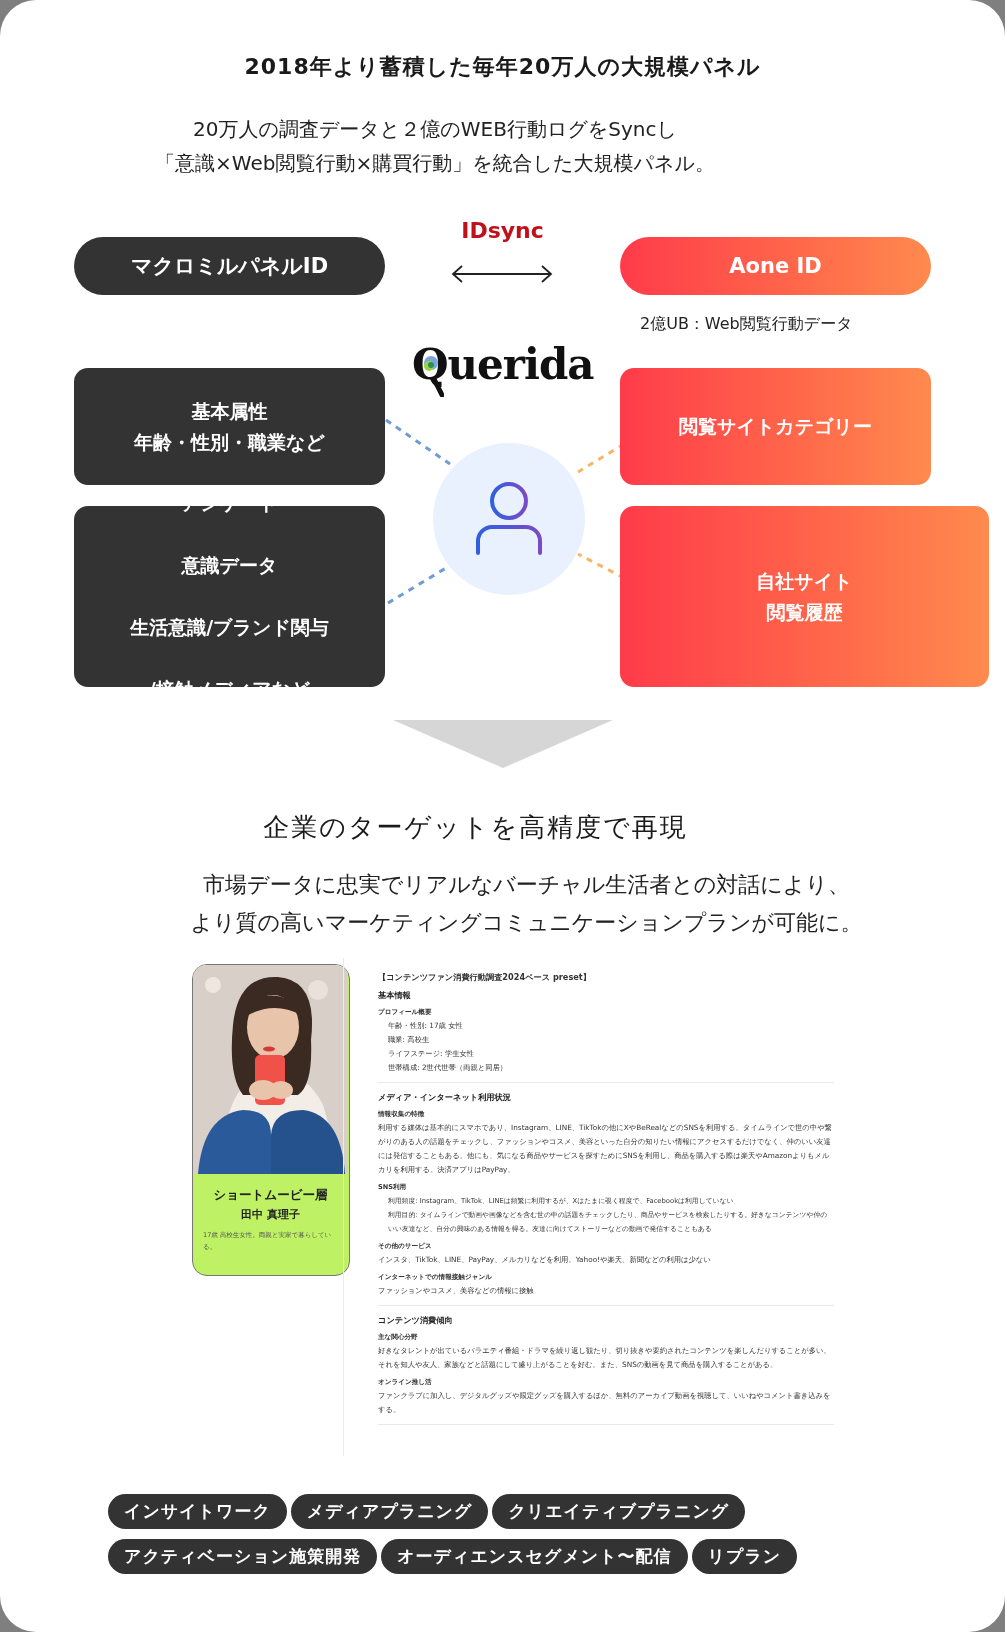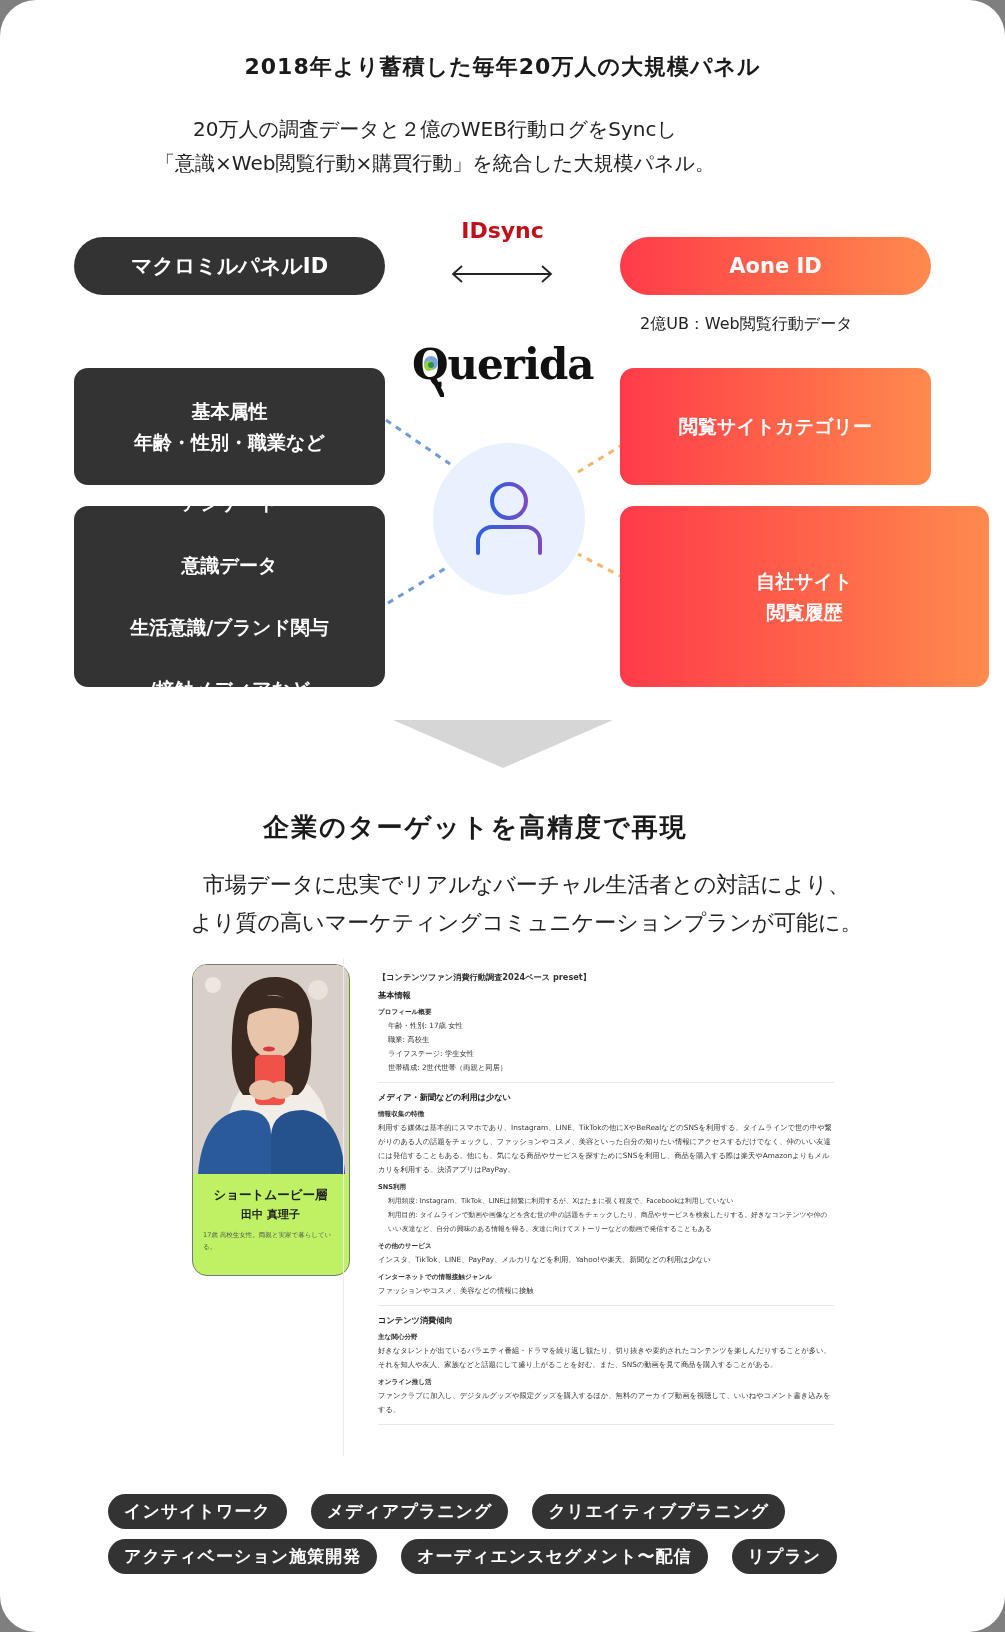--- a/index.html
+++ b/index.html
@@ -35,21 +35,21 @@
   }
 
   .person-circle {
     left: 433px; top: 443px; width: 152px; height: 152px; border-radius: 50%;
     background: #eaf1fe;
     display: flex; align-items: center; justify-content: center;
   }
 
   .down-arrow { left: 393px; top: 720px; width: 0; height: 0; border-left: 110px solid transparent; border-right: 110px solid transparent; border-top: 48px solid #d6d6d6; }
 
-  .h2 { left: 0; width: 913px; top: 810px; font-size: 26px; font-weight: bold; letter-spacing: 2px; color: #1a1a1a; padding-left: 38px; }
+  .h2 { left: 0; width: 913px; top: 810px; font-size: 26px; font-weight: normal; letter-spacing: 2px; color: #1a1a1a; padding-left: 38px; }
   .sub2 { left: 0; width: 1005px; top: 866px; font-size: 22px; line-height: 38px; color: #222; padding-left: 48px; }
 
   .persona {
     left: 168px; top: 964px; width: 158px; height: 312px; border: 1.5px solid #777; border-radius: 15px; overflow: hidden; background: #bef264; margin-left: 24px;
   }
   .photo { position: absolute; left: 0; top: 0; width: 155px; height: 209px;
     background: linear-gradient(180deg, #e8e2dc 0%, #d9cfc6 40%, #c9beb4 60%, #b9b1aa 100%); overflow: hidden; }
   .persona-title { position: absolute; left: 0; width: 155px; top: 222px; font-size: 12.5px; font-weight: bold; text-align: center; color: #222; }
   .persona-name { position: absolute; left: 0; width: 155px; top: 242px; font-size: 11px; font-weight: bold; text-align: center; color: #222; }
   .persona-desc { position: absolute; left: 10px; width: 138px; top: 264px; font-size: 6.5px; line-height: 12px; color: #555; }
@@ -58,21 +58,21 @@
 
   .doc { left: 378px; top: 970px; width: 456px; font-size: 7.3px; color: #333; line-height: 14px; }
   .doc .title { font-weight: bold; font-size: 8.2px; margin-bottom: 4px; }
   .doc .sec { font-weight: bold; font-size: 8.2px; margin-top: 2px; margin-bottom: 2px; color: #222; }
   .doc .lbl { font-weight: bold; font-size: 6.6px; color: #333; margin-top: 3px; }
   .doc .ind { padding-left: 10px; }
   .doc .rule { height: 1px; background: #e8e8e8; margin: 7px 0 7px 0; }
   .doc .body { font-size: 7.3px; line-height: 14px; color: #333; }
 
   .tags { left: 108px; top: 1494px; width: 800px; }
-  .tag-row { display: flex; gap: 24px; margin-bottom: 10px; }
+  .tag-row { display: flex; gap: 4px; margin-bottom: 10px; }
   .tag {
     background: #333; color: #fff; font-weight: bold; font-size: 17px; height: 35px; border-radius: 18px;
     padding: 0 16px; display: flex; align-items: center; letter-spacing: 1px;
   }
 </style>
 </head>
 <body>
 
 <div class="card">
 
@@ -182,21 +182,21 @@
     <div class="title">【コンテンツファン消費行動調査2024ベース preset】</div>
 
     <div class="sec">基本情報</div>
     <div class="lbl">プロフィール概要</div>
     <div class="ind">年齢・性別: 17歳 女性</div>
     <div class="ind">職業: 高校生</div>
     <div class="ind">ライフステージ: 学生女性</div>
     <div class="ind">世帯構成: 2世代世帯（両親と同居）</div>
     <div class="rule"></div>
 
-    <div class="sec">メディア・新聞などの利用は少ない</div>
+    <div class="sec">メディア・インターネット利用状況</div>
     <div class="lbl">情報収集の特徴</div>
     <div class="body">利用する媒体は基本的にスマホであり、Instagram、LINE、TikTokの他にXやBeRealなどのSNSを利用する。タイムラインで世の中や繋がりのある人の話題をチェックし、ファッションやコスメ、美容といった自分の知りたい情報にアクセスするだけでなく、仲のいい友達には発信することもある。他にも、気になる商品やサービスを探すためにSNSを利用し、商品を購入する際は楽天やAmazonよりもメルカリを利用する。決済アプリはPayPay。</div>
     <div class="lbl">SNS利用</div>
     <div class="ind" style="font-size:6.8px;">利用頻度: Instagram、TikTok、LINEは頻繁に利用するが、Xはたまに覗く程度で、Facebookは利用していない</div>
     <div class="ind" style="font-size:6.8px;">利用目的: タイムラインで動画や画像などを含む世の中の話題をチェックしたり、商品やサービスを検索したりする。好きなコンテンツや仲のいい友達など、自分の興味のある情報を得る。友達に向けてストーリーなどの動画で発信することもある</div>
     <div class="lbl">その他のサービス</div>
     <div class="body">インスタ、TikTok、LINE、PayPay、メルカリなどを利用。Yahoo!や楽天、新聞などの利用は少ない</div>
     <div class="lbl">インターネットでの情報接触ジャンル</div>
     <div class="body">ファッションやコスメ、美容などの情報に接触</div>
     <div class="rule"></div>

